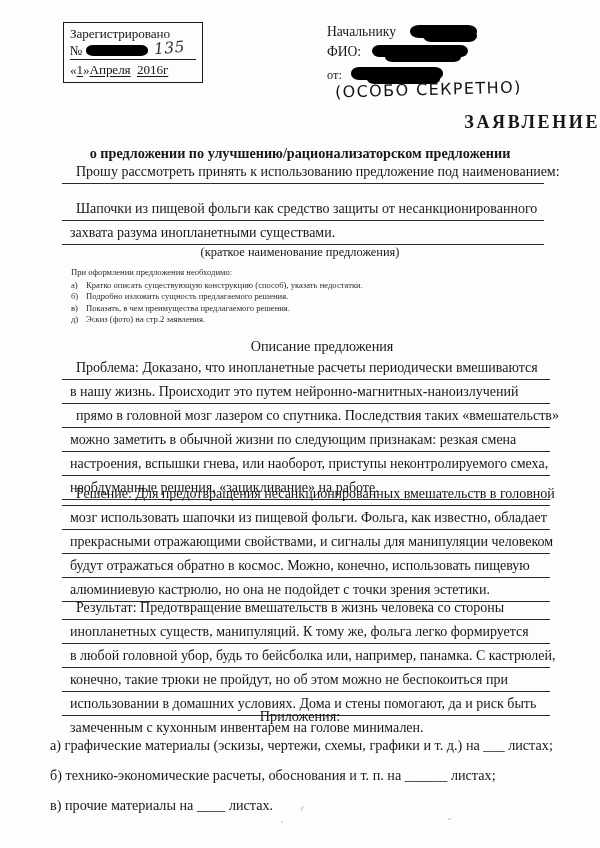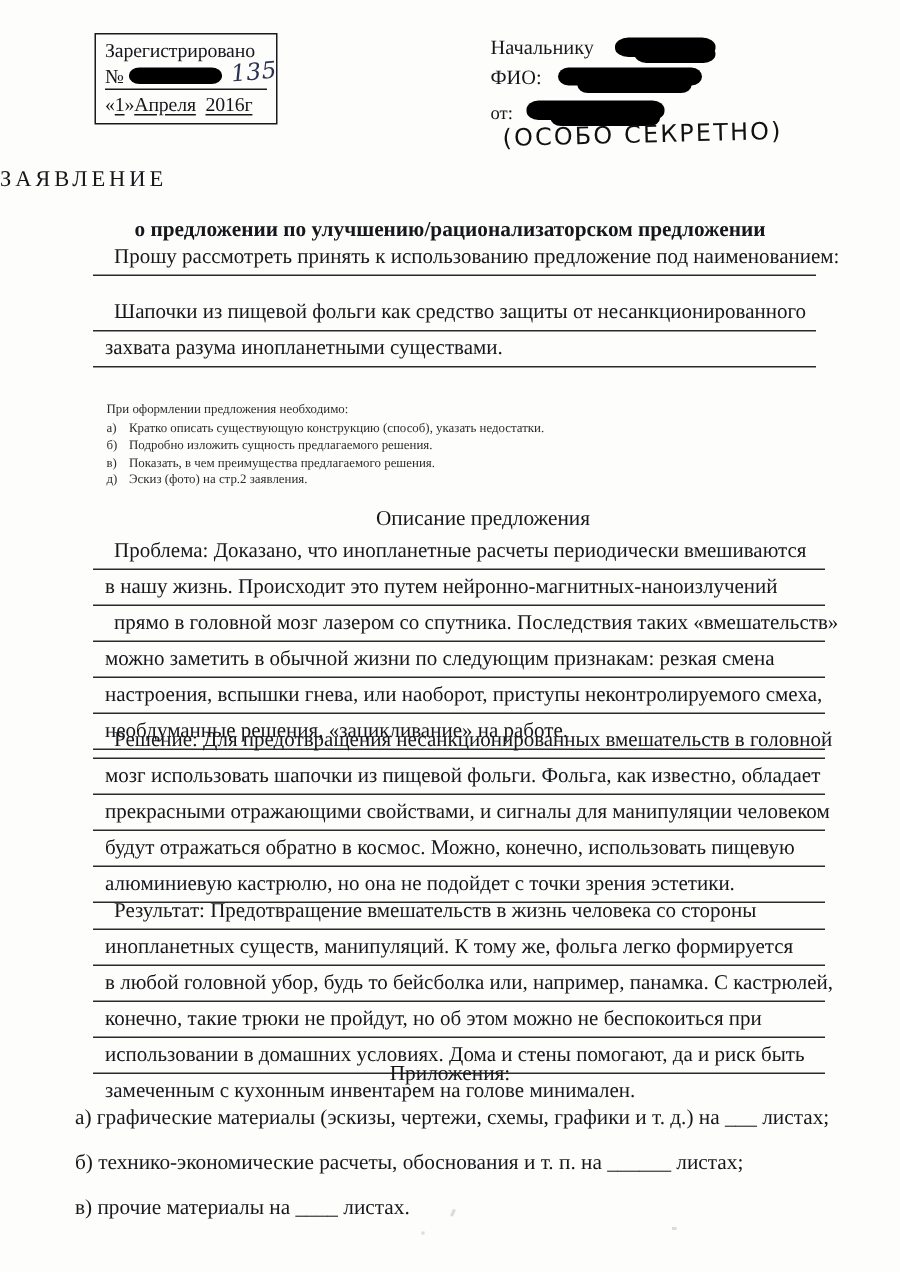--- a/index.html
+++ b/index.html
@@ -15,21 +15,21 @@
     overflow: hidden;
     font-family: "Liberation Serif", "DejaVu Serif", serif;
     color: #15171a;
   }
 
   
   .reg-box {
     position: absolute;
     left: 63px;
     top: 22px;
-    width: 122px;
+    width: 140px;
     border: 1.4px solid #1a1a1a;
     padding: 3px 6px 4px 6px;
     box-sizing: border-box;
     line-height: 1.22;
   }
   .reg-line-1 {
     font-size: 13.2px;
     white-space: nowrap;
     letter-spacing: -0.1px;
   }
@@ -101,23 +101,23 @@
     letter-spacing: 1.4px;
     transform: rotate(-1.5deg);
     white-space: nowrap;
   }
 
   
   .doc-title {
     position: absolute;
     left: 0; right: 0;
     top: 112px;
-    text-align: left;
-    font-size: 15px;
-    font-weight: normal;
+    text-align: right;
+    font-size: 18px;
+    font-weight: bold;
     letter-spacing: 2.6px;
   }
   .doc-subtitle {
     position: absolute;
     left: 0; right: 0;
     top: 145px;
     text-align: center;
     font-size: 14.2px;
     font-weight: bold;
   }
@@ -209,20 +209,21 @@
   <div class="doc-subtitle">о предложении по улучшению/рационализаторском предложении</div>
 
   <div class="ruled" style="left:62px; top:160px; width:482px;">
     <div class="ln indent-1">Прошу рассмотреть принять к использованию предложение под наименованием:</div>
   </div>
 
   <div class="ruled" style="left:62px; top:197px; width:482px;">
     <div class="ln indent-1">Шапочки из пищевой фольги как средство защиты от несанкционированного</div>
     <div class="ln indent-2">захвата разума инопланетными существами.</div>
   </div>
+  <div class="caption" style="top:245px;">(краткое наименование предложения)</div>
 
   <div class="instr">
     <div class="head">При оформлении предложения необходимо:</div>
     <div class="item">
       <span class="mk">а)</span><span>Кратко описать существующую конструкцию (способ), указать недостатки.</span>
     </div>
     <div class="item">
       <span class="mk">б)</span><span>Подробно изложить сущность предлагаемого решения.</span>
     </div>
     <div class="item">

